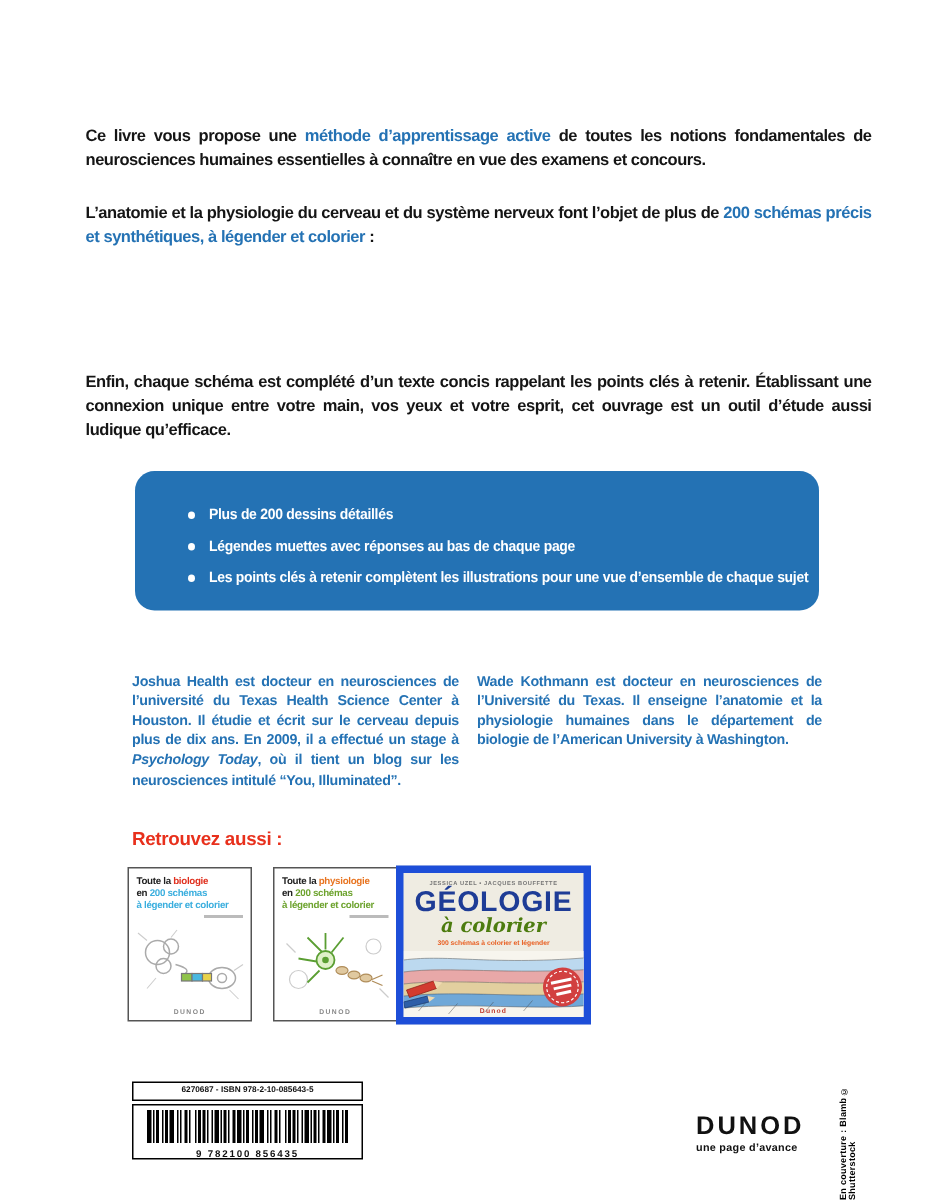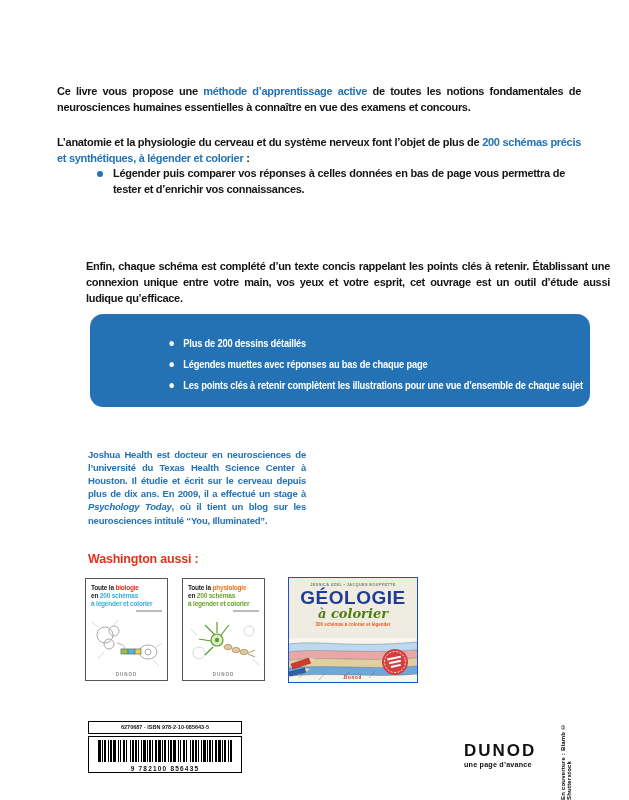--- a/index.html
+++ b/index.html
@@ -3,30 +3,30 @@
 <meta charset="utf-8">
 <style>
   html,body{margin:0;padding:0;background:#fff;}
   .page{position:relative;width:629px;height:800px;background:#ffffff;overflow:hidden;
         font-family:"Liberation Sans",sans-serif;color:#151515;}
   
   .para{position:absolute;left:57px;width:524px;font-size:11px;font-weight:700;
         letter-spacing:-0.3px;line-height:16px;text-align:justify;color:#151515;}
   .p1{top:72px;}
   .p2{top:123px;}
-  .p3{top:247px;margin-left:29px;}
+  .p3{top:236px;}
   .accent{color:#2472b4;}
   
   .blist{position:absolute;left:95px;top:166px;width:470px;margin:0;padding:0;list-style:none;}
   .blist li{position:relative;padding-left:18px;margin-bottom:8px;font-size:11px;font-weight:700;
         letter-spacing:-0.3px;line-height:15.5px;text-align:justify;}
   .dot{position:absolute;left:2px;top:5px;width:6px;height:6px;border-radius:50%;background:#2472b4;}
   
   .bluebox{position:absolute;left:90px;top:314px;width:456px;height:93px;background:#2472b4;
-        border-radius:13px;overflow:hidden;padding-left:44px;}
+        border-radius:13px;overflow:hidden;}
   .bluebox-inner{transform:scaleX(.93);transform-origin:0 0;width:486px;}
   .bluebox ul{margin:0;padding:19px 0 0 38px;list-style:none;}
   .bluebox li{position:relative;padding-left:15px;color:#ffffff;font-size:10px;font-weight:700;
         letter-spacing:-0.2px;line-height:21px;white-space:nowrap;}
   .wdot{position:absolute;left:0;top:8px;width:5px;height:5px;border-radius:50%;background:#fff;}
   
   .bio{position:absolute;top:438px;font-size:9.5px;font-weight:700;letter-spacing:-0.2px;
         line-height:13.2px;color:#2472b4;text-align:justify;}
   .bio-left{left:88px;width:218px;}
   .bio-right{left:318px;width:230px;}
@@ -38,21 +38,21 @@
   .mini{position:absolute;top:578px;width:83px;height:103px;border:1px solid #555;background:#fff;
         box-sizing:border-box;}
   .mini.c1{left:85px;} .mini.c2{left:182px;}
   .mini-title{padding:5px 4px 0 5px;font-size:6.5px;font-weight:800;letter-spacing:-0.2px;
         line-height:8px;color:#222;}
   .mini-author{height:2px;width:26px;background:#bbb;margin:2px 5px 0 auto;}
   .mini-art{position:absolute;left:4px;top:40px;}
   .mini-pub{position:absolute;bottom:3px;left:0;right:0;text-align:center;font-size:4.5px;
         font-weight:700;letter-spacing:1px;color:#888;}
   
-  .geo{position:absolute;left:288px;top:577px;width:130px;height:106px;border:1px solid #1d4ed8;
+  .geo{position:absolute;left:264px;top:577px;width:130px;height:106px;border:5px solid #1d4ed8;
         background:#efece2;box-sizing:border-box;overflow:hidden;}
   .geo-authors{margin-top:5px;text-align:center;font-size:3.8px;font-weight:700;
         letter-spacing:.4px;color:#777;}
   .geo-title{text-align:center;font-size:19px;font-weight:800;letter-spacing:.5px;
         color:#1e3c96;line-height:19px;margin-top:1px;}
   .geo-script{text-align:center;font-family:"DejaVu Serif",serif;font-style:italic;
         font-size:13px;font-weight:700;color:#4d7c0f;line-height:13px;}
   .geo-tag{text-align:center;font-size:4.5px;font-weight:700;color:#e85c1e;margin-top:2px;}
   .geo-art{position:absolute;left:0;bottom:0;}
   .geo-pub{position:absolute;bottom:2px;left:0;right:0;text-align:center;font-size:4.5px;
@@ -76,24 +76,20 @@
 </head>
 <body>
 
 <div class="page">
 
   <p class="para p1"><span>Ce livre vous propose une </span><span class="accent">méthode d’apprentissage active</span><span> de toutes les notions fondamentales de neurosciences humaines essentielles à connaître en vue des examens et concours.</span></p>
 
   <p class="para p2"><span>L’anatomie et la physiologie du cerveau et du système nerveux font l’objet de plus de </span><span class="accent">200 schémas précis et synthétiques, à légender et colorier</span><span> :</span></p>
 
   <ul class="blist">
-    <li>
-      <span class="dot"></span>
-      <span>Légender puis comparer vos réponses à celles données en bas de page vous permettra de tester et d’enrichir vos connaissances.</span>
-    </li>
   </ul>
 
   <p class="para p3">Enfin, chaque schéma est complété d’un texte concis rappelant les points clés à retenir. Établissant une connexion unique entre votre main, vos yeux et votre esprit, cet ouvrage est un outil d’étude aussi ludique qu’efficace.</p>
 
   <div class="bluebox">
     <div class="bluebox-inner">
       <ul>
         <li>
           <span class="wdot"></span>
           <span>Plus de 200 dessins détaillés</span>
@@ -105,22 +101,23 @@
         <li>
           <span class="wdot"></span>
           <span>Les points clés à retenir complètent les illustrations pour une vue d’ensemble de chaque sujet</span>
         </li>
       </ul>
     </div>
   </div>
 
   <p class="bio bio-left"><b>Joshua Health</b><span> est docteur en neurosciences de l’université du Texas Health Science Center à Houston. Il étudie et écrit sur le cerveau depuis plus de dix ans. En 2009, il a effectué un stage à </span><span class="it">Psychology Today</span><span>, où il tient un blog sur les neurosciences intitulé “You, Illuminated”.</span></p>
 
-
-  <div class="also-h">Washington aussi :</div>
+  <p class="bio bio-right"><b>Wade Kothmann</b><span> est docteur en neurosciences de l’Université du Texas. Il enseigne l’anatomie et la physiologie humaines dans le département de biologie de l’American University à Washington.</span></p>
+
+  <div class="also-h">Retrouvez aussi :</div>
 
   <div class="mini c1">
     <div class="mini-title">
       <span>Toute la </span><span style="color:#e0301e">biologie</span><br>
       <span>en </span><span style="color:#3aaede">200 schémas</span><br>
       <span style="color:#3aaede">à légender et colorier</span>
     </div>
     <div class="mini-author"></div>
     <svg class="mini-art" width="73" height="52" viewBox="0 0 73 52">
       <g fill="none" stroke="#aaa" stroke-width="1">

